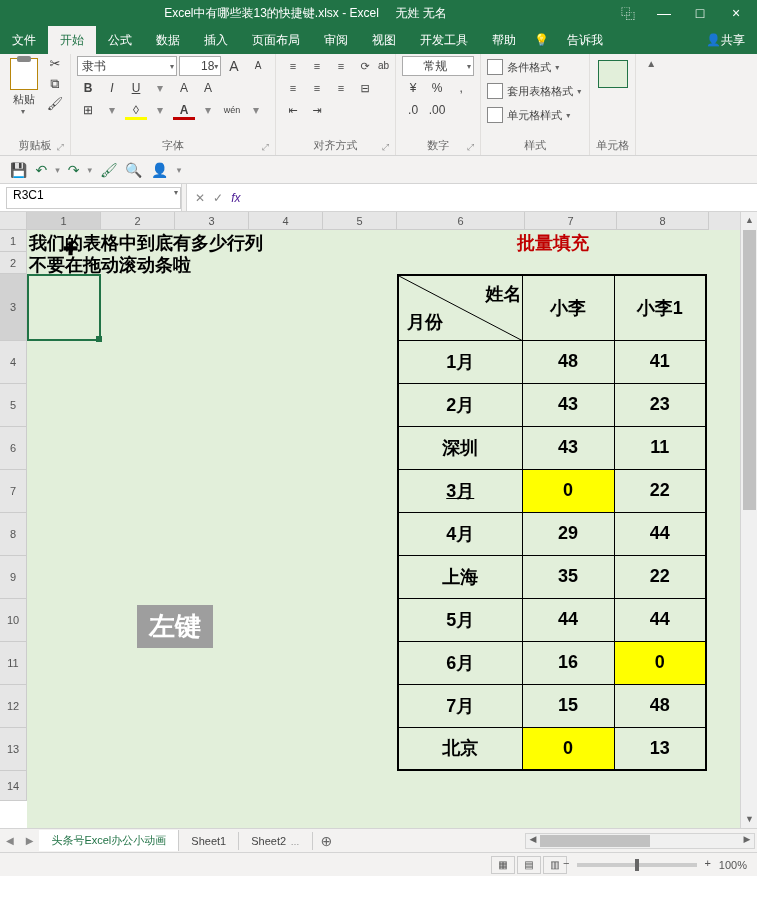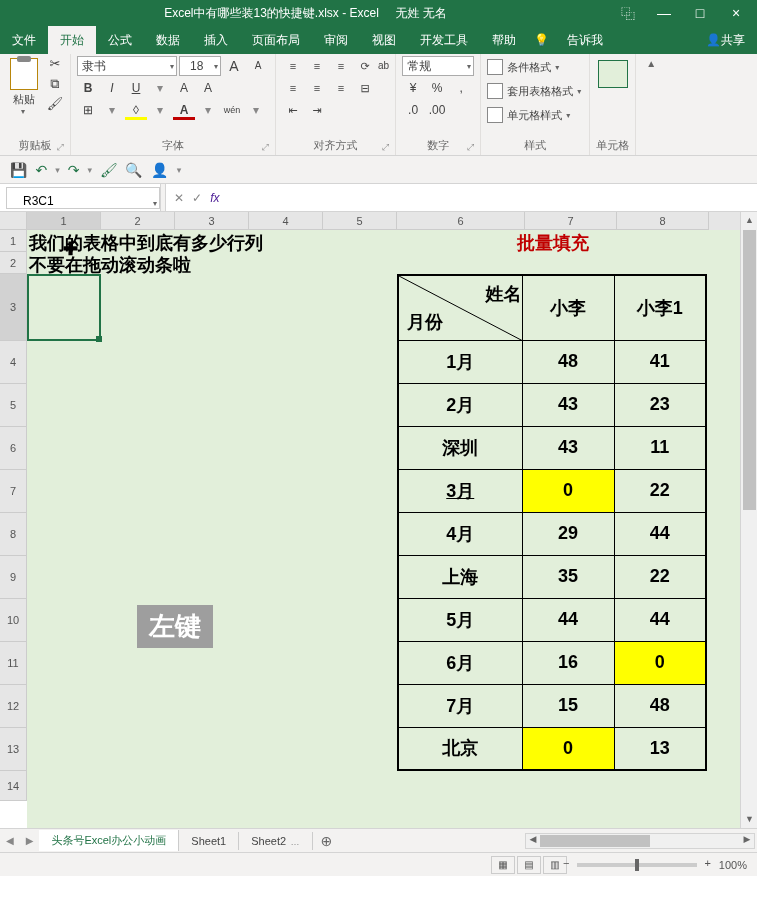--- a/index.html
+++ b/index.html
@@ -29,47 +29,47 @@
 .clip .group-body { flex-direction: row; }
 .paste-big { width: 36px; text-align: center; }
 .paste-icon { width: 28px; height: 32px; margin: 2px auto; background: #fff; border: 1px solid #b8860b; position: relative; }
 .paste-icon::before { content: ""; position: absolute; top: -3px; left: 6px; width: 14px; height: 6px; background: #888; border-radius: 2px; }
 .side-icons { display: flex; flex-direction: column; gap: 2px; margin-left: 4px; }
 .side-icons div { width: 18px; height: 18px; font-size: 13px; text-align: center; }
 
 .font .group-body { flex-direction: column; gap: 2px; }
 .font-row { display: flex; gap: 2px; align-items: center; }
 .font-name { width: 100px; height: 20px; border: 1px solid #ababab; background: #fff; font-size: 12px; padding-left: 4px; display: flex; align-items: center; justify-content: space-between; }
-.font-size { width: 42px; height: 20px; border: 1px solid #ababab; background: #fff; font-size: 12px; padding-left: 10px; display: flex; align-items: center; justify-content: space-between; }
+.font-size { width: 42px; height: 20px; border: 1px solid #ababab; background: #fff; font-size: 12px; padding-left: 21px; display: flex; align-items: center; justify-content: space-between; }
 .drop-ar { font-size: 8px; color: #666; padding-right: 2px; }
 .btn-s { width: 22px; height: 20px; text-align: center; line-height: 20px; font-size: 12px; }
 .btn-s.bold { font-weight: bold; }
 .btn-s.italic { font-style: italic; }
 .btn-s.underline { text-decoration: underline; }
 
 .align .group-body, .num .group-body { flex-direction: column; gap: 2px; }
 .align .btn-s { font-size: 11px; }
-.num-fmt { width: 72px; height: 20px; border: 1px solid #ababab; background: #fff; padding-left: 4px; display: flex; align-items: center; justify-content: space-between; font-size: 12px; }
+.num-fmt { width: 72px; height: 20px; border: 1px solid #ababab; background: #fff; padding-left: 20px; display: flex; align-items: center; justify-content: space-between; font-size: 12px; }
 
 .styles .group-body { flex-direction: column; gap: 2px; font-size: 11px; }
 .styles .row-it { display: flex; align-items: center; gap: 4px; height: 22px; }
 .sq-ico { width: 16px; height: 16px; border: 1px solid #888; background: #fff; }
 
 .cells .group-body { flex-direction: column; align-items: center; }
 .cell-ico { width: 30px; height: 28px; border: 1px solid #217346; background: #e2efda; margin-top: 4px; }
 
 .collapse-btn { width: 30px; text-align: center; font-size: 10px; padding-top: 4px; color: #666; }
 
 
 .qat { height: 28px; background: #f3f2f1; border-bottom: 1px solid #d4d4d4; display: flex; align-items: center; gap: 8px; padding-left: 10px; font-size: 14px; color: #217346; }
 .qat span { cursor: default; }
 
 
 .fbar { height: 28px; background: #fff; border-bottom: 1px solid #d4d4d4; display: flex; align-items: center; font-size: 12px; }
-.namebox { width: 154px; height: 22px; border: 1px solid #ccc; margin-left: 6px; padding-left: 16px; display: flex; align-items: flex-end; justify-content: space-between; }
+.namebox { width: 175px; height: 22px; border: 1px solid #ccc; margin-left: 6px; padding-left: 6px; display: flex; align-items: flex-start; justify-content: space-between; }
 .fbar-sep { width: 6px; height: 100%; background: #f3f2f1; border-left: 1px solid #d4d4d4; border-right: 1px solid #d4d4d4; }
 .fx-btns { display: flex; gap: 8px; padding: 0 8px; color: #888; }
 .fx { font-style: italic; color: #4c1d95; }
 
 
 .sheet-wrap { position: relative; height: 616px; background: #fff; display: flex; flex-direction: column; }
 .col-hdr-row { display: flex; height: 18px; background: #e6e6e6; }
 .sel-all { width: 27px; border-right: 1px solid #ccc; border-bottom: 1px solid #ccc; background: #e6e6e6; }
 .col-hdr { border-right: 1px solid #ccc; border-bottom: 1px solid #ccc; text-align: center; font-size: 11px; color: #555; line-height: 18px; background: #e6e6e6; }
 .col-hdr.sel { background: #d2d2d2; }

